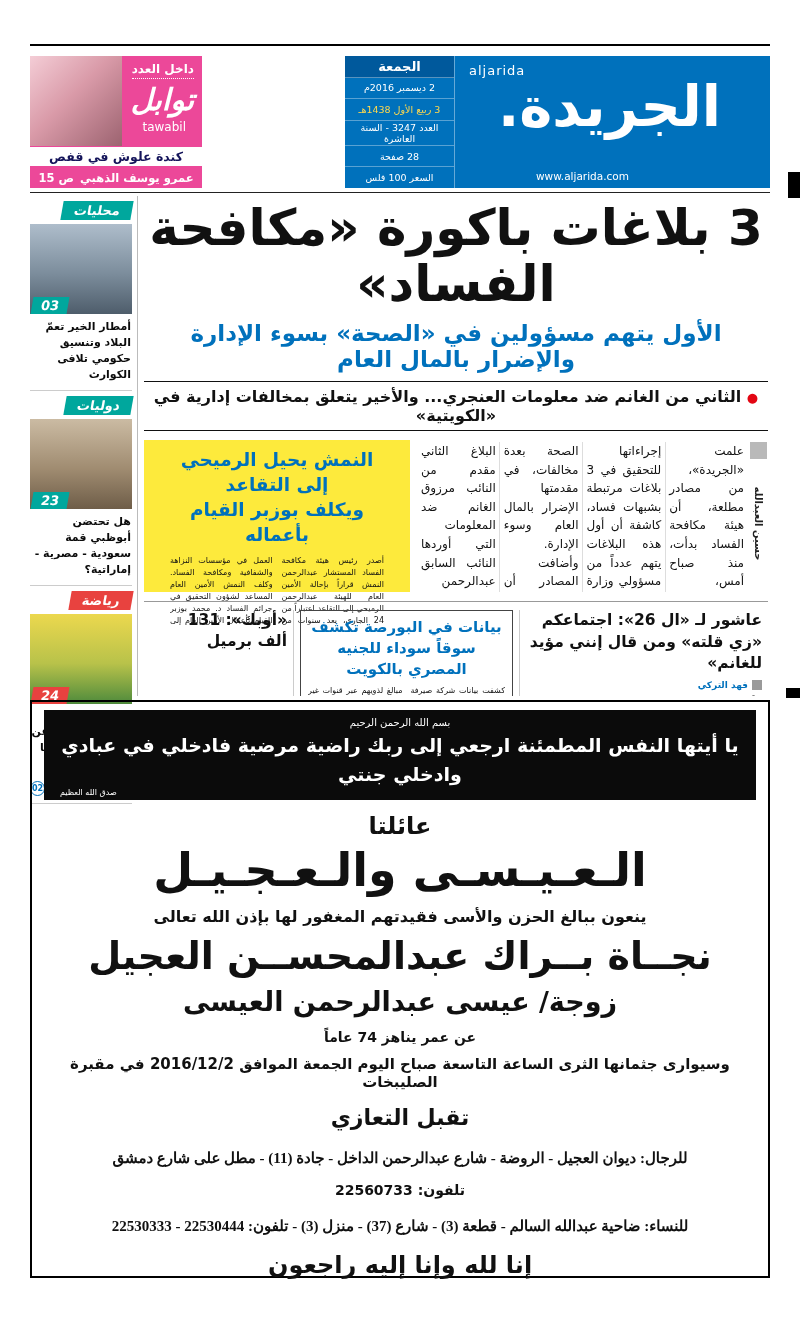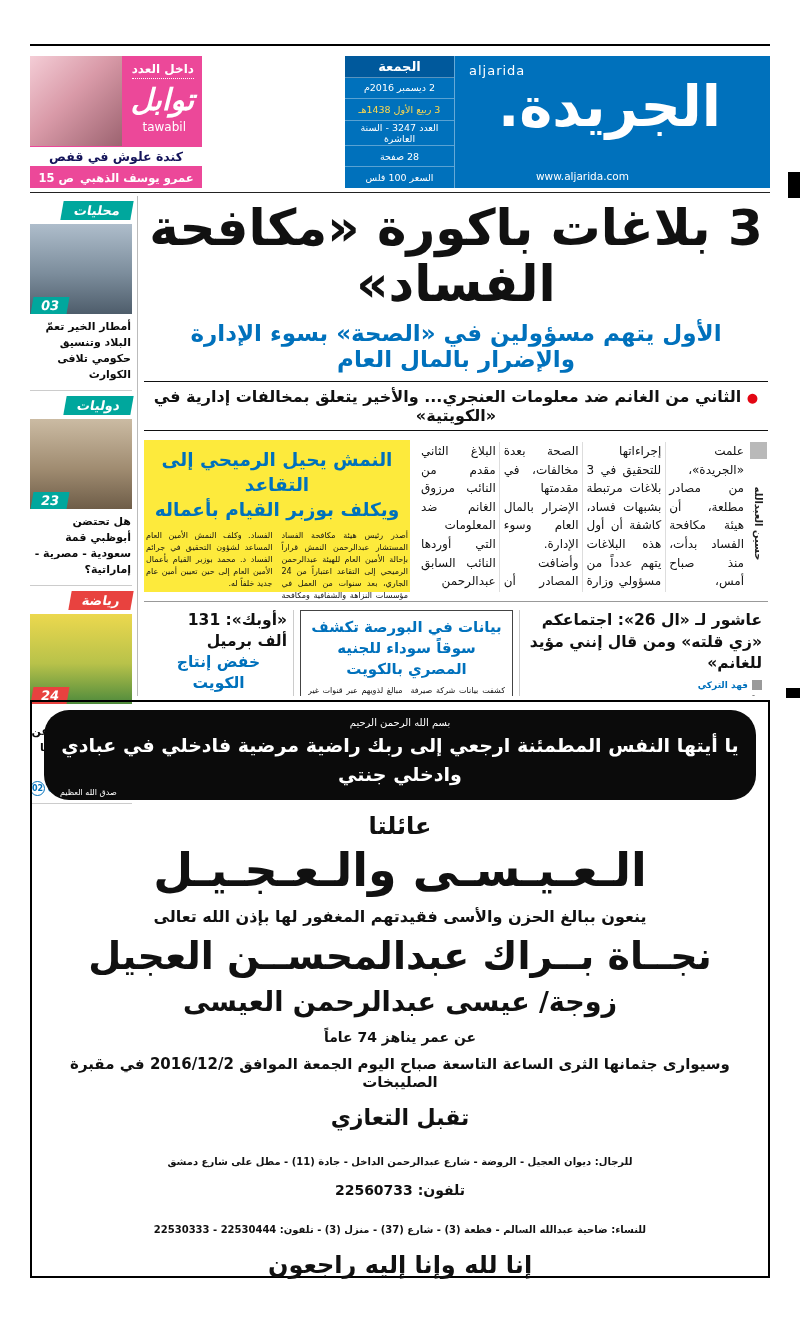--- a/index.html
+++ b/index.html
@@ -47,21 +47,21 @@
   .bullet-row { border-top:1.5px solid #111; border-bottom:1.5px solid #111; margin-top:9px; padding:5px 4px; font-size:16px; font-weight:bold; text-align:center; }
   .bullet-dot { color:#e30613; font-size:13px; }
 
   .row1 { display:flex; margin-top:9px; height:152px; }
   .lead-body { flex:1; display:flex; }
   .byline-strip { width:20px; position:relative; }
   .byline-avatar { width:17px; height:17px; background:#b9b9b9; margin:2px auto 0; }
   .byline-vert { position:absolute; top:78px; left:50%; width:120px; margin-left:-60px; transform:rotate(90deg); font-size:10px; font-weight:bold; text-align:center; white-space:nowrap; color:#222; }
   .lead-text { flex:1; column-count:4; column-gap:8px; column-rule:1px solid #ddd; font-size:12px; line-height:1.55; text-align:justify; overflow:hidden; padding:2px 4px 0 2px; }
 
-  .yellow-box { width:266px; background:#fdea3c; padding:8px 2px; margin-right:9px; }
+  .yellow-box { width:266px; background:#fdea3c; padding:8px 26px; margin-right:9px; }
   .yellow-title { color:#0071bc; font-weight:800; font-size:18.5px; line-height:1.35; text-align:center; }
   .yellow-body { column-count:2; column-gap:9px; font-size:8px; line-height:1.5; text-align:justify; margin-top:7px; height:82px; overflow:hidden; }
 
   .row2 { display:flex; border-top:1px solid #999; margin-top:9px; padding-top:8px; height:178px; }
   .story { padding:0 6px; overflow:hidden; }
   .story + .story { border-right:1px solid #ccc; }
   .story-ashour { width:248px; }
   .story-bourse { width:226px; }
   .story-opec { flex:1; }
   .story-title { font-size:15.5px; font-weight:800; line-height:1.4; text-align:right; }
@@ -84,33 +84,33 @@
   .rail-item.sports .ribbon, .rail-item.sports .chip { background:#e8423f; }
   .rail-photo { height:90px; position:relative; }
   .ph-local  { background:linear-gradient(180deg,#aebdcb 0%,#7c8d9c 55%,#4e5d6b 100%); }
   .ph-world  { background:linear-gradient(180deg,#cbbba3 0%,#a08c71 55%,#6e5d48 100%); }
   .ph-sport  { background:linear-gradient(180deg,#ecd84e 0%,#b8c24a 55%,#4e8a3c 100%); }
   .chip { position:absolute; bottom:0; left:2px; background:#00a79d; color:#fff; font-weight:bold; font-size:13px; padding:1px 9px; transform:skewX(-10deg); }
   .rail-title { font-size:11px; font-weight:bold; line-height:1.45; padding:5px 1px 0; color:#0b0b0b; }
 
   
   .obituary { position:absolute; top:700px; left:30px; right:30px; height:578px; border:2px solid #000; text-align:center; padding:8px 12px; }
-  .ob-banner { background:#0b0b0b; color:#fff; padding:7px 12px 10px; position:relative;border-radius:25px; }
+  .ob-banner { background:#0b0b0b; color:#fff; padding:7px 12px 10px; position:relative; }
   .ob-bismillah { font-size:10px; }
   .ob-verse { font-size:19px; font-weight:bold; line-height:1.55; margin-top:3px; }
   .ob-sadaqa { position:absolute; left:16px; bottom:3px; font-size:8px; }
   .ob-families-label { font-size:24px; font-weight:800; margin-top:12px; }
   .ob-families { font-size:46px; font-weight:800; line-height:1.25; margin-top:2px; }
   .ob-announce { font-size:16px; font-weight:bold; margin-top:8px; }
   .ob-deceased { font-size:38px; font-weight:800; margin-top:8px; }
   .ob-relation { font-size:27px; font-weight:800; margin-top:8px; }
   .ob-age { font-size:14px; font-weight:bold; margin-top:12px; }
   .ob-burial { font-size:15px; font-weight:bold; margin-top:10px; }
   .ob-cond { font-size:22px; font-weight:800; margin-top:14px; }
-  .ob-line { font-size:10px; font-weight:bold; margin-top:26px; }
+  .ob-line { font-size:15px; font-weight:bold; margin-top:19px;font-family:Liberation Serif, serif; }
   .ob-phone { font-size:14px; font-weight:bold; margin-top:15px; }
   .ob-closing { font-size:24px; font-weight:800; margin-top:16px; letter-spacing:1px; }
 </style>
 </head>
 <body>
 
 <div class="page">
   <div class="top-rule"></div>
   <div class="print-mark-1"></div>
   <div class="print-mark-2"></div>
@@ -188,21 +188,20 @@
         <div class="story story-bourse">
           <div class="bourse-frame">
             <div class="bourse-title">بيانات في البورصة تكشف سوقاً سوداء للجنيه المصري بالكويت</div>
             <div class="story-body cols2 h84">كشفت بيانات شركة صيرفة مدرجة في البورصة عن وجود سوق سوداء لتحويلات الجنيه المصري في الكويت، خصوصاً مع قيام عدد من العاملين المصريين بتحويل مبالغ لذويهم عبر قنوات غير رسمية وبأسعار تفوق السعر المعلن، وهو ما تؤكده أرباح الشركة التي بلغت 1.51 مليون دينار مقابل 887 ألفاً في العام الماضي، بنمو لافت تعزوه أوساط السوق إلى الفجوة المتسعة بين السعرين الرسمي والموازي للعملة المصرية.</div>
 
           </div>
         </div>
 
         <div class="story story-opec">
           <div class="opec-title1">«أوبك»: 131 ألف برميل</div>
-          <div class="opec-title2">خفض إنتاج الكويت</div>
 
         </div>
       </div>
     </div>
 
     <aside class="rail">
       <div class="rail-item">
         <span class="ribbon">محليات</span>
         <div class="rail-photo ph-local">
           <span class="chip">03</span>

